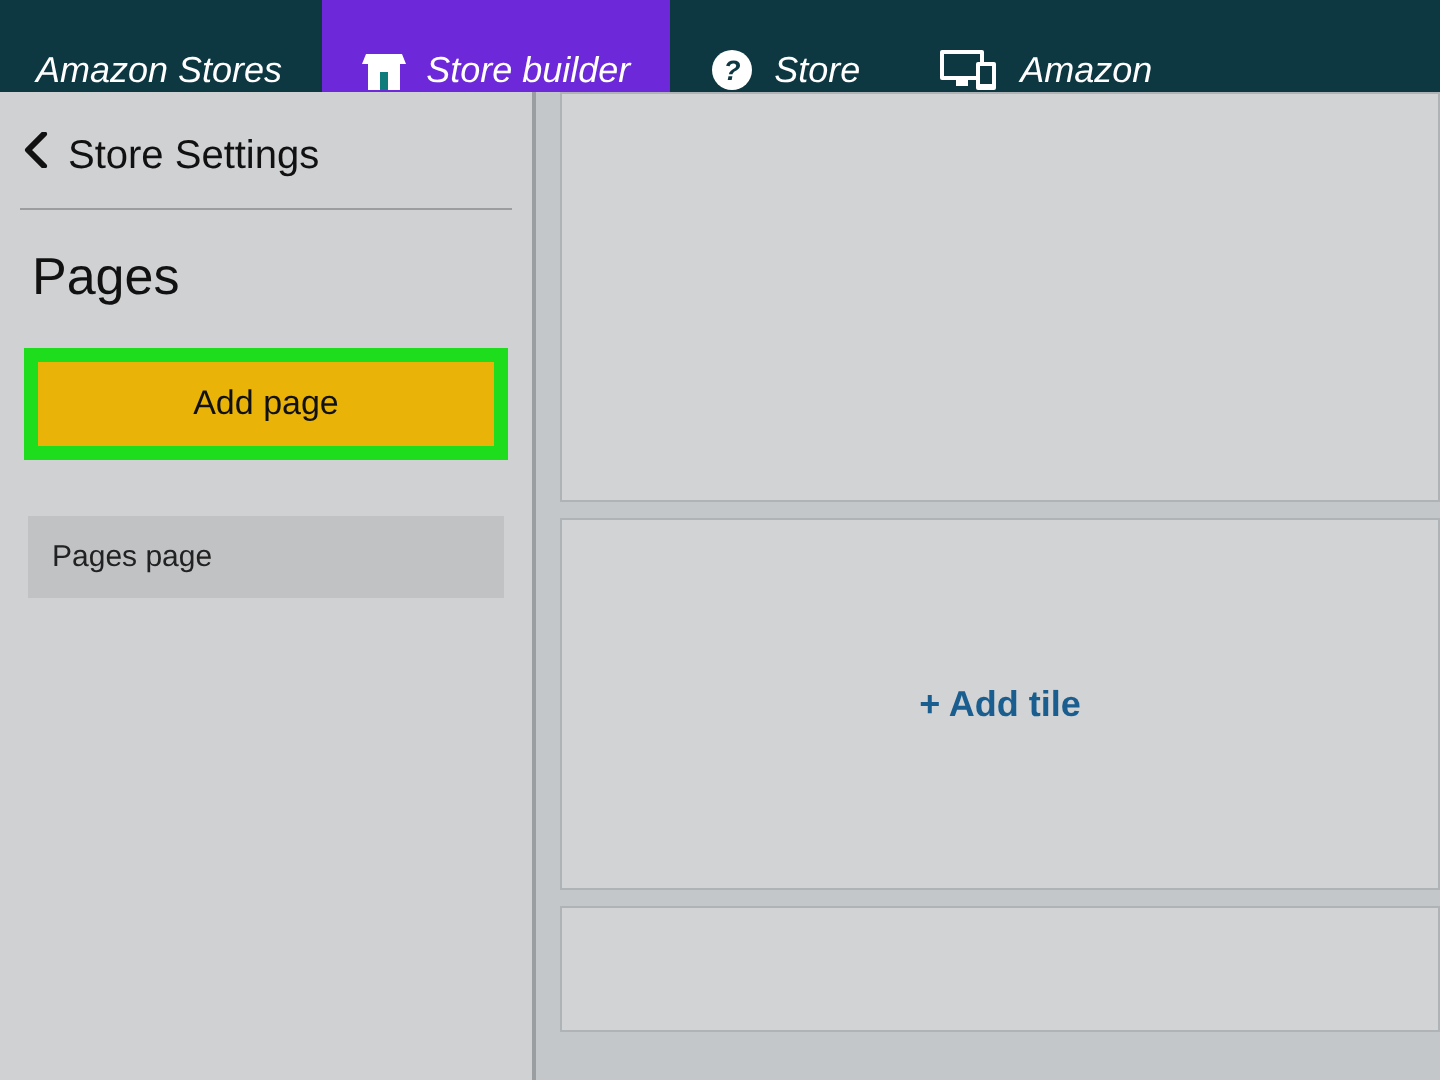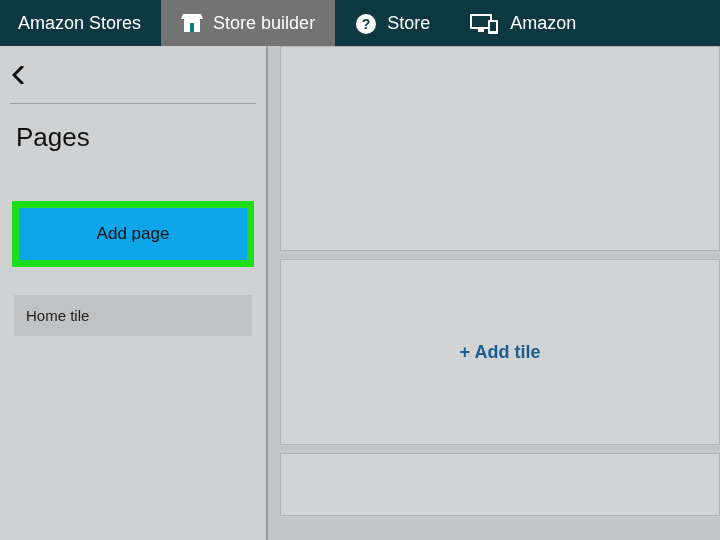--- a/index.html
+++ b/index.html
@@ -1,36 +1,36 @@
 <!DOCTYPE html>
 <html><head>
 <meta charset="utf-8">
 <style>
 * { margin: 0; padding: 0; box-sizing: border-box; font-family: Arial, Helvetica, sans-serif; }
 html, body { width: 720px; height: 540px; overflow: hidden; }
 body { background: #c4c7c9; display: flex; flex-direction: column; }
 
 
 .topbar { height: 46px; background: #0d3842; display: flex; align-items: stretch; color: #fff; }
-.nav-item { display: flex; align-items: flex-start; padding: 13px 20px; gap: 10px; font-size: 18px; font-weight: 400; cursor: pointer; }
+.nav-item { display: flex; align-items: flex-end; padding: 0 20px; gap: 10px; font-size: 18px; font-weight: 400; cursor: pointer; font-style: italic; }
 .nav-item.brand { padding-left: 18px; font-weight: 400; }
-.nav-item.active { background: #737373; }
+.nav-item.active { background: #6d28d9; }
 .nav-icon { display: inline-flex; align-items: center; justify-content: center; }
 
 
 .main { flex: 1; display: flex; min-height: 0; }
 
 
 .sidebar { width: 268px; background: #cfd1d3; border-right: 2px solid #9b9ea1; display: flex; flex-direction: column; padding: 14px 10px 10px 10px; }
 .store-settings { display: flex; align-items: center; gap: 10px; font-size: 20px; font-weight: 500; padding: 6px 4px 14px 2px; cursor: pointer; color: #111; }
 .divider { height: 1px; background: #9b9ea1; margin: 0 0 18px 0; }
-.pages-title { font-size: 26px; font-weight: 500; margin: 0 0 48px 6px; color: #111; }
+.pages-title { font-size: 26px; font-weight: 500; margin: 0 0 20px 6px; color: #111; }
 
 .addpage-highlight { border: 7px solid #1ddd1d; background: #1ddd1d; margin: 0 2px 28px 2px; box-shadow: 0 0 0 1px #0fc40f inset; }
-.addpage-btn { width: 100%; height: 52px; background: #0ea5e9; border: none; font-size: 17px; font-weight: 500; color: #111; cursor: pointer; }
+.addpage-btn { width: 100%; height: 42px; background: #eab308; border: none; font-size: 17px; font-weight: 500; color: #111; cursor: pointer; }
 
 .page-item { background: #c0c2c4; padding: 12px 12px; font-size: 15px; color: #222; margin: 0 4px 0 4px; cursor: pointer; }
 
 
 .canvas { flex: 1; background: #c4c7c9; padding: 0 0 16px 12px; display: flex; flex-direction: column; overflow: hidden; }
 .tile { background: #d1d3d5; border: 1px solid #b0b3b5; margin: 0 0 8px 0; }
 .tile.top { height: 230px; }
 .tile.mid { height: 208px; display: flex; align-items: center; justify-content: center; }
 .tile.bottom { height: 70px; }
 .add-tile-text { color: #1a5e8f; font-size: 18px; font-weight: 600; cursor: pointer; }
@@ -78,30 +78,31 @@
 
 <div class="main">
 
   <div class="sidebar">
     <div class="store-settings">
       <span>
         <svg width="12" height="18" viewBox="0 0 12 18">
             <path d="M10 1 L2 9 L10 17" stroke="#111" stroke-width="3" fill="none" stroke-linecap="round" stroke-linejoin="round"></path>
           </svg>
       </span>
+      <span>Store Settings</span>
     </div>
     <div class="divider"></div>
     <div class="pages-title">Pages</div>
 
     <div class="addpage-highlight">
       <button class="addpage-btn">Add page</button>
     </div>
 
     <div class="page-item">
-      <span>Home tile</span>
+      <span>Pages page</span>
     </div>
   </div>
 
   <div class="canvas">
     <div class="tile top"></div>
     <div class="tile mid">
       <span class="add-tile-text">+ Add tile</span>
     </div>
     <div class="tile bottom"></div>
   </div>

